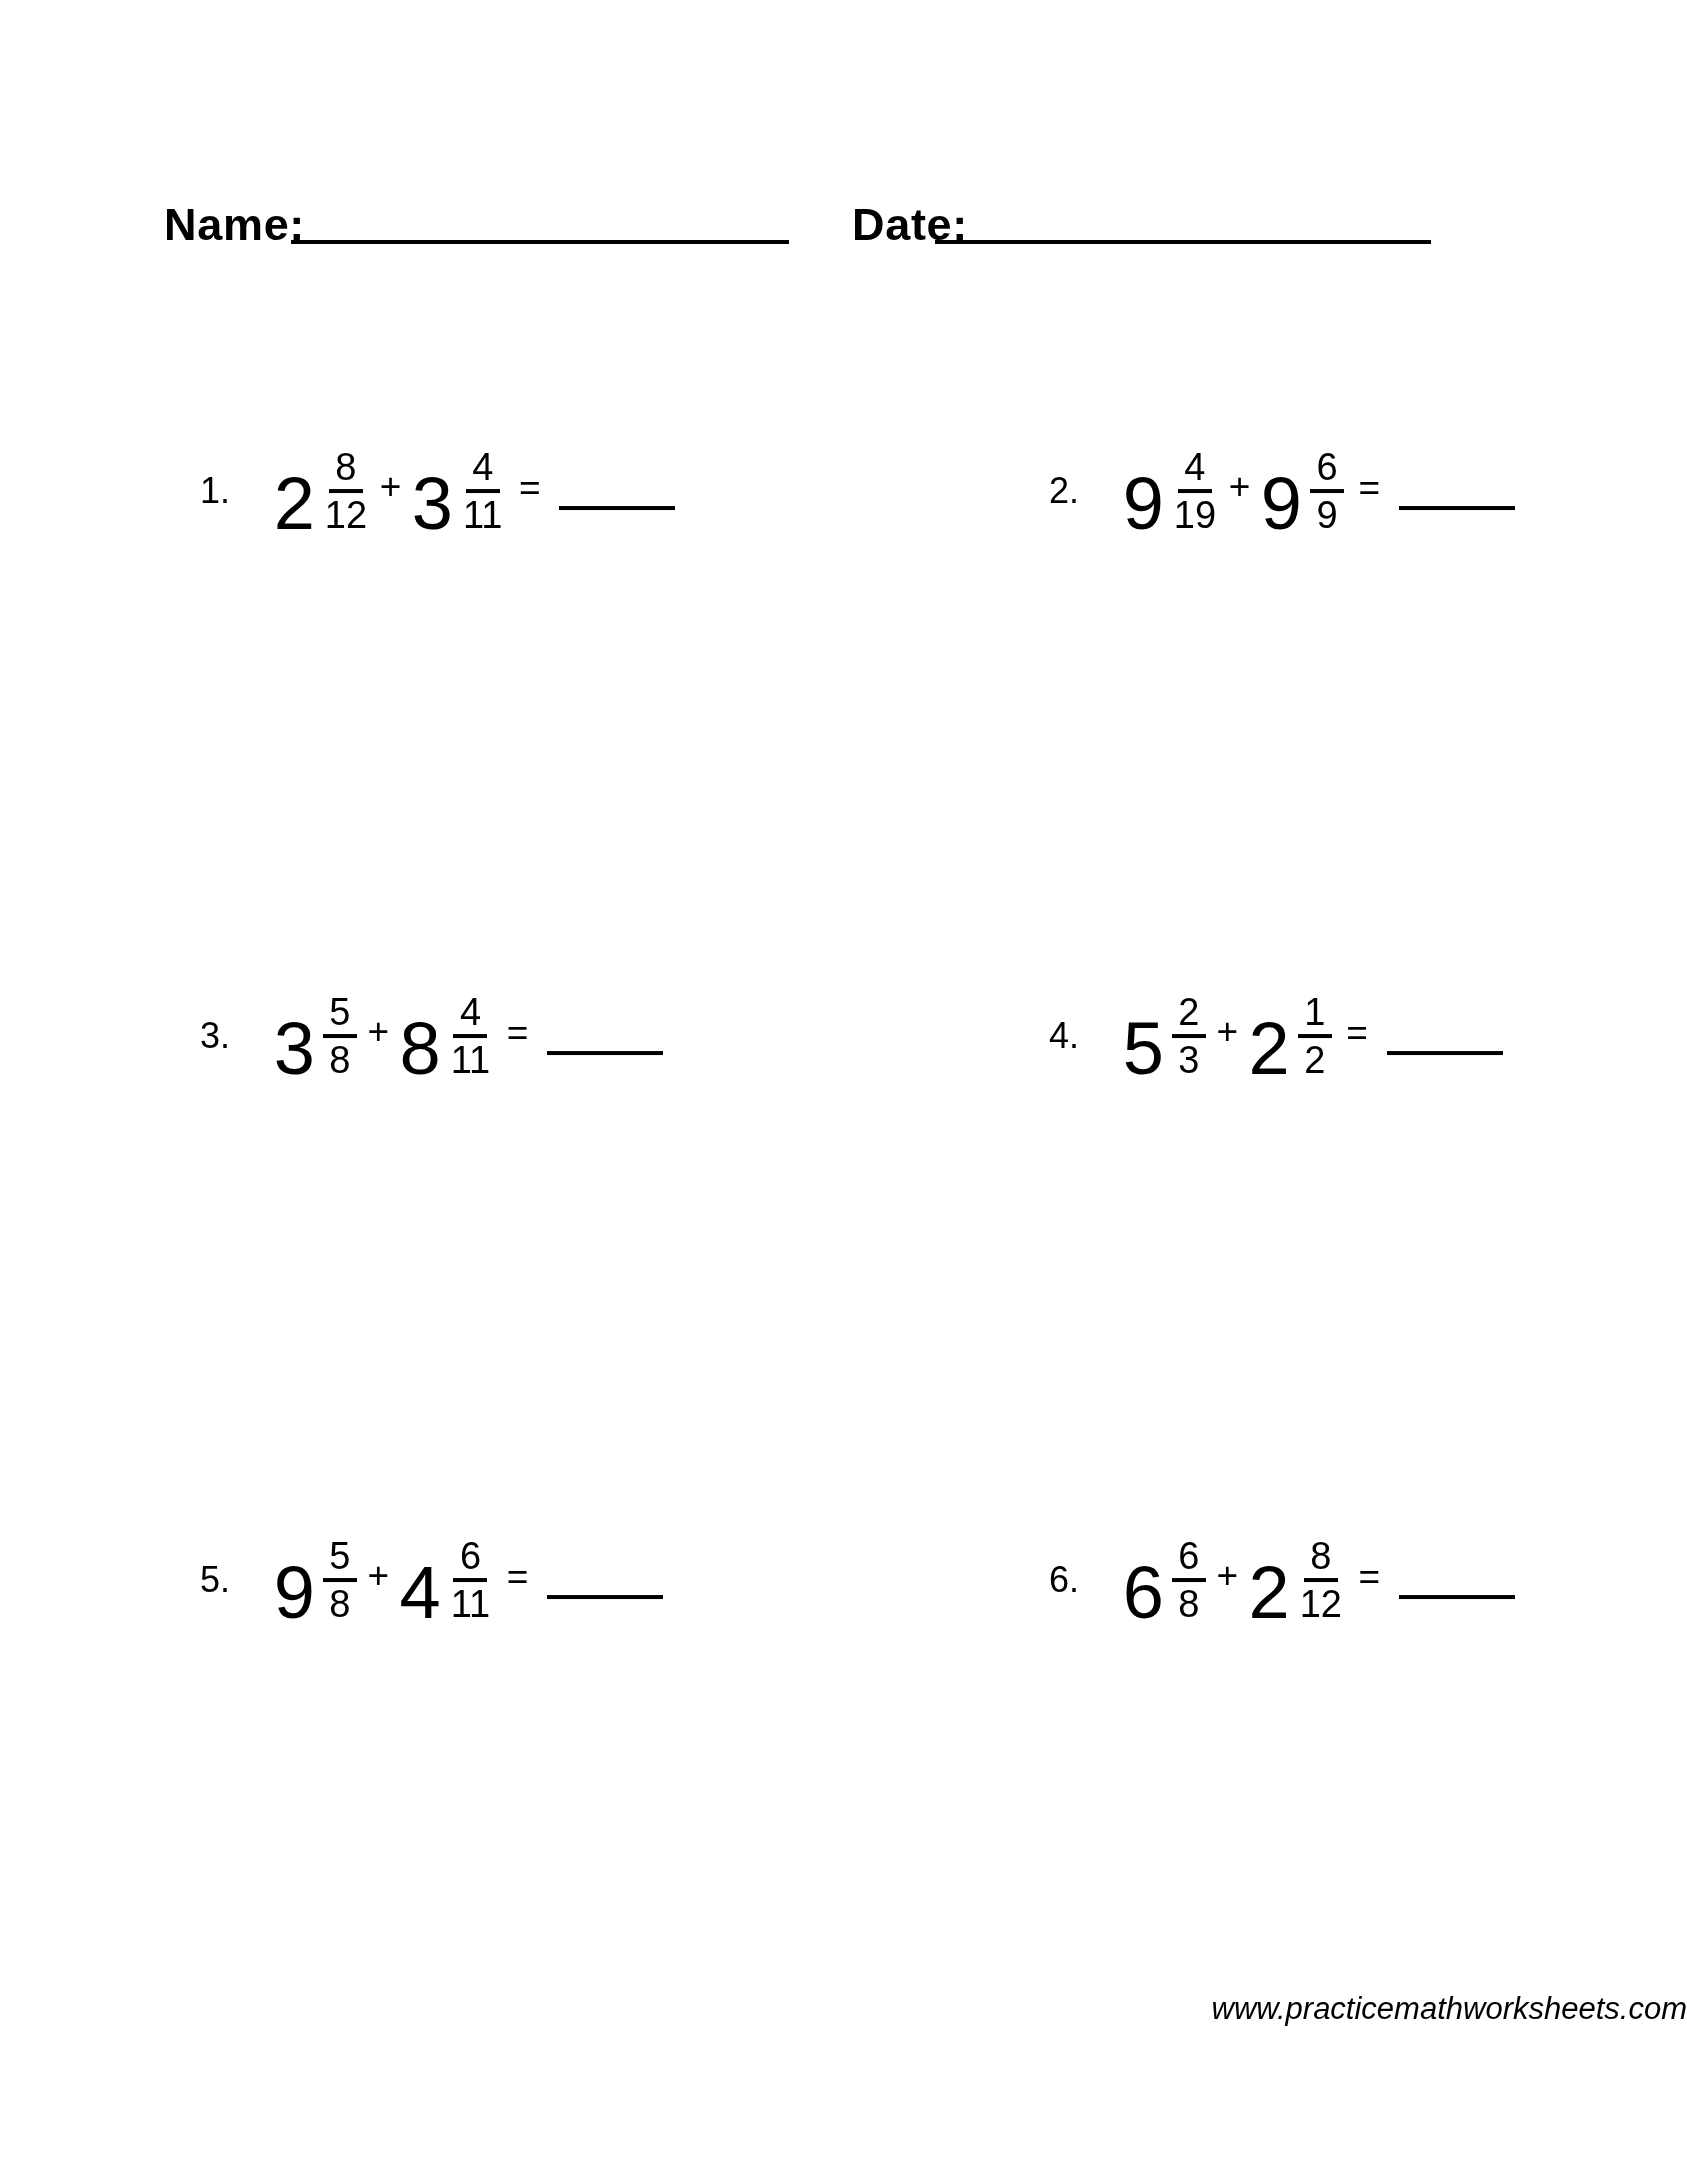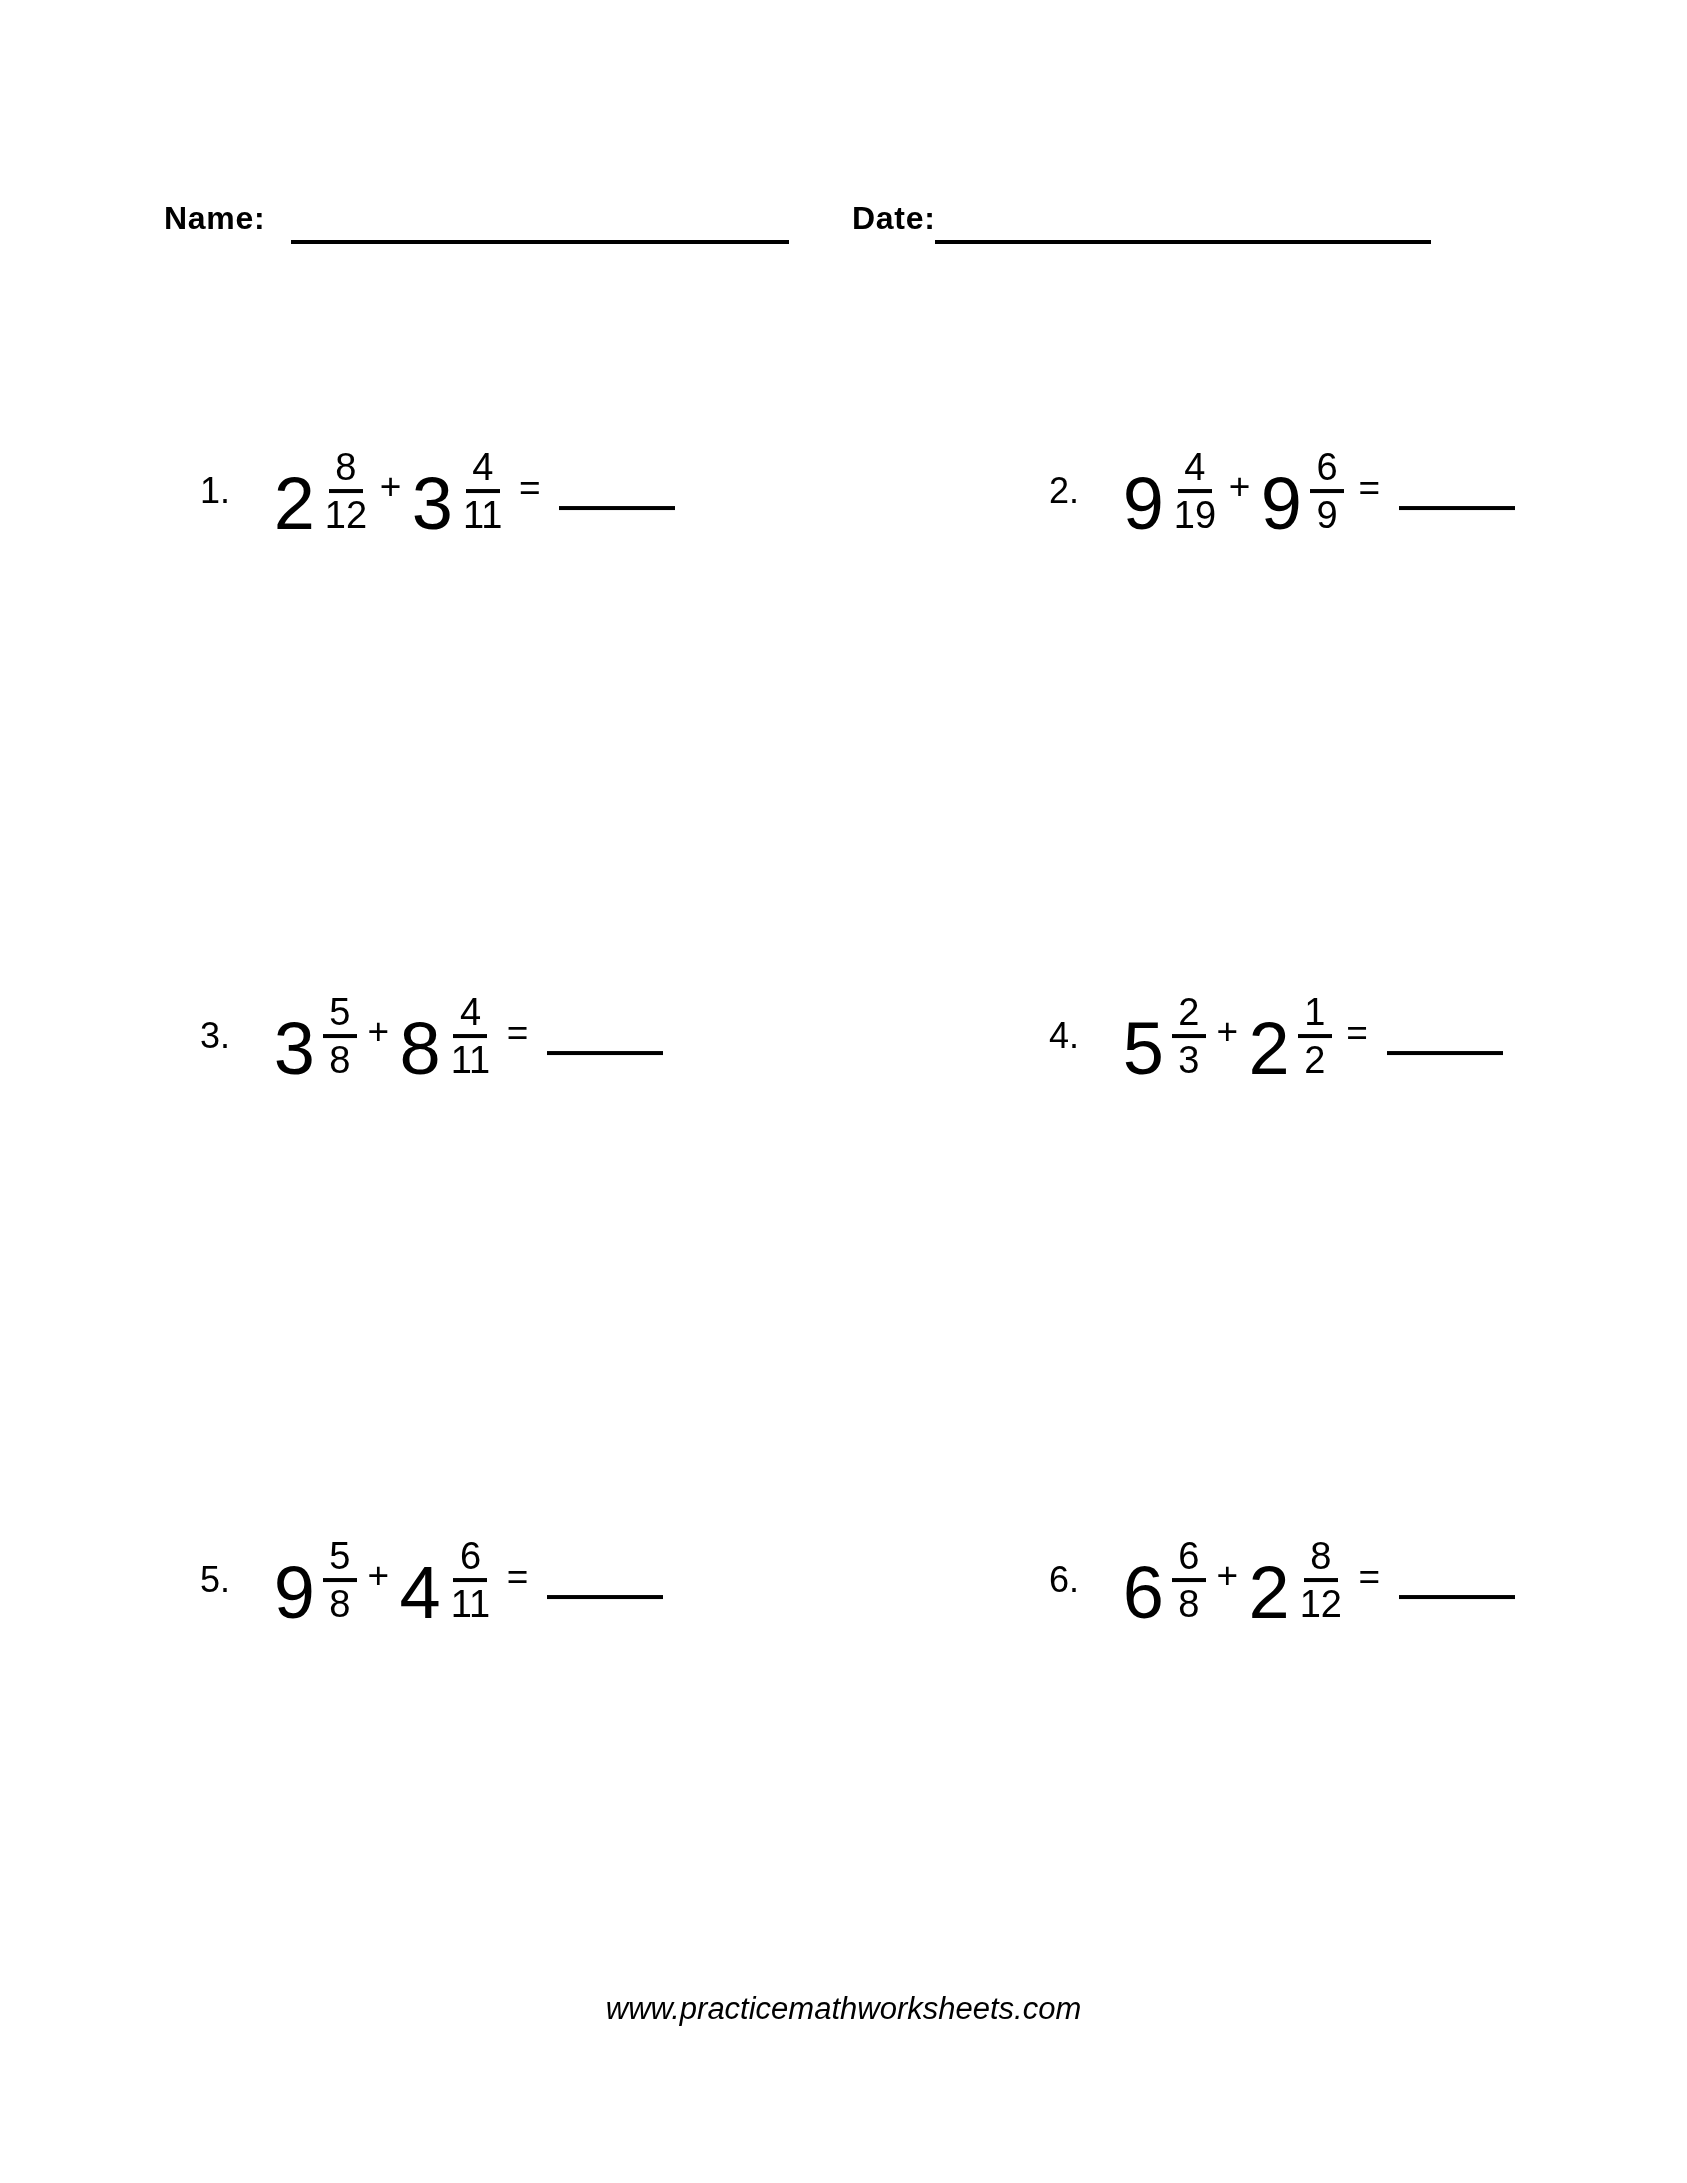--- a/index.html
+++ b/index.html
@@ -10,21 +10,21 @@
     position: relative;
     width: 1687px;
     height: 2183px;
     background: #ffffff;
     overflow: hidden;
   }
 
   
   .field-label {
     position: absolute;
-    font-size: 32px;
+    font-size: 45px;
     font-weight: bold;
     line-height: 1;
     letter-spacing: 0.7px;
   }
   .name-label { left: 164px; top: 202px; }
   .date-label { left: 832px; top: 202px; margin-left: 20px; }
 
   .write-line {
     position: absolute;
     height: 4px;
@@ -86,21 +86,21 @@
   .p4 { left: 1049px; top: 1036px; }
   .p5 { left: 200px;  top: 1580px; }
   .p6 { left: 1049px; top: 1580px; }
 
   
   .footer {
     position: absolute;
     top: 1990px;
     left: 0;
     width: 100%;
-    text-align: center;
+    text-align: right;
     font-size: 31px;
     font-style: italic;
     line-height: 1.2;
   }
 </style>
 </head>
 <body>
 
 <div class="page">
 

